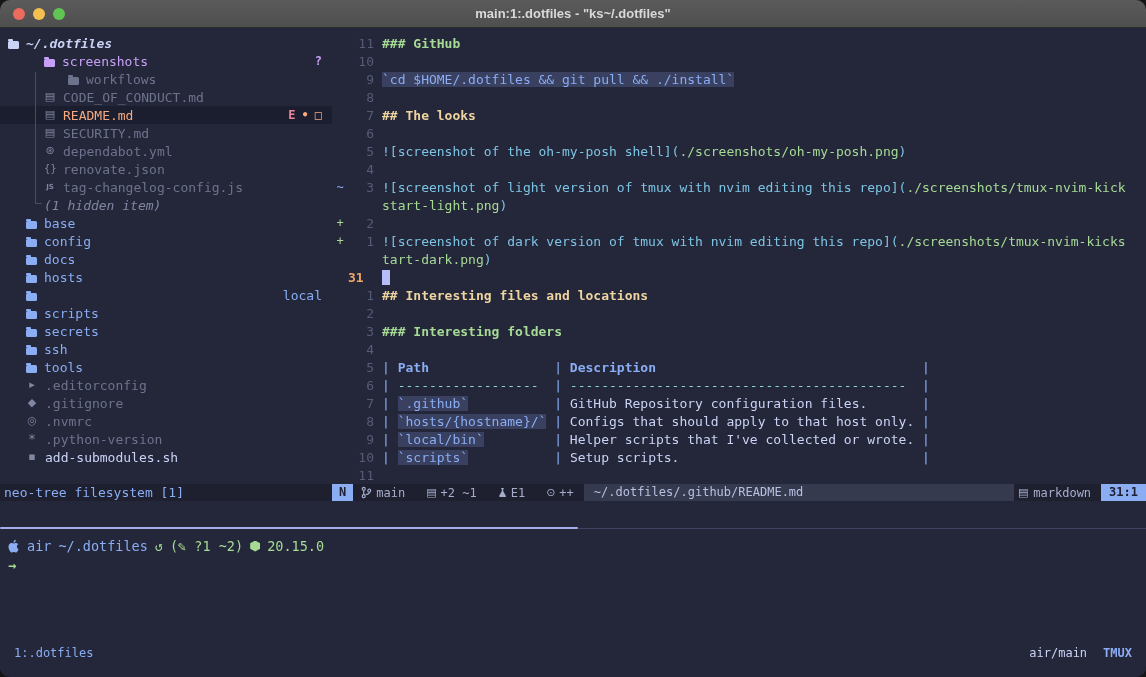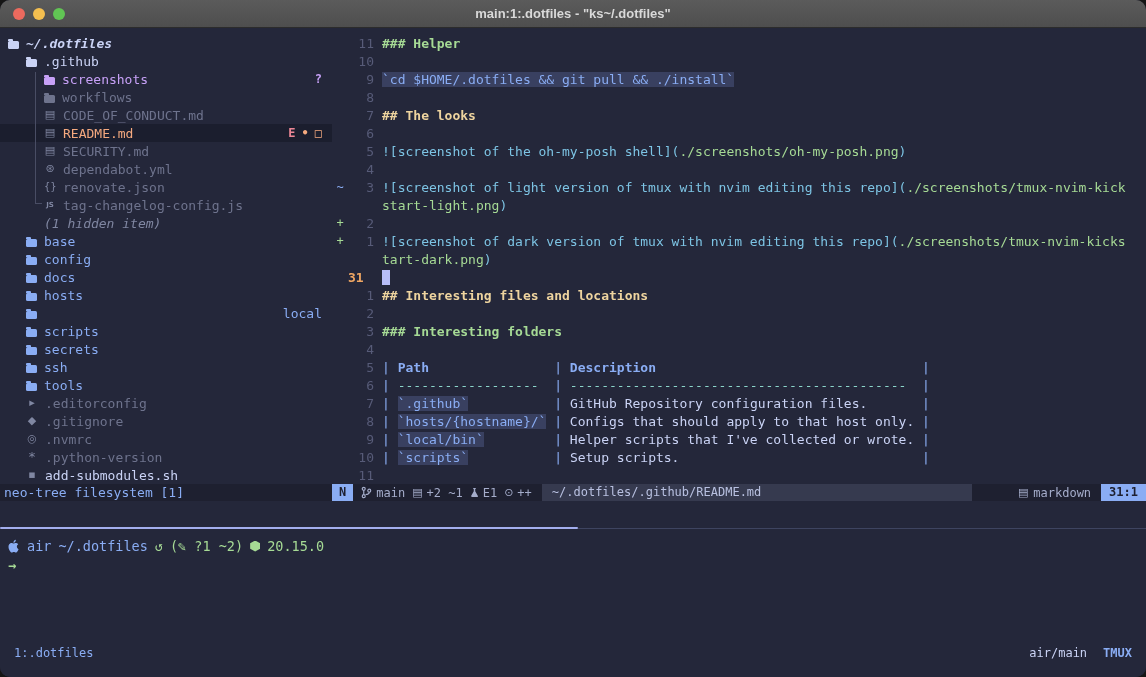--- a/index.html
+++ b/index.html
@@ -61,21 +61,21 @@
   .sg-pipe{color:var(--blue)}
   .sg-th{color:var(--blue);font-weight:bold}
   .sg-dash{color:var(--teal)}
   .sg-cell{color:var(--text)}
   .sg-cursor{display:inline-block;width:8px;height:15px;background:var(--lav);vertical-align:middle}
   
   .statusline{height:17px;flex:0 0 17px;background:var(--mantle);display:flex;align-items:center;
     font-size:12px;color:var(--sub);overflow:hidden}
   .sl-neotree{width:332px;flex:0 0 332px;padding-left:4px;color:var(--blue);font-size:13px}
   .sl-mode{background:var(--blue);color:var(--mantle);font-weight:bold;padding:0 7px;height:17px;line-height:17px}
-  .sl-left{display:flex;align-items:center;gap:7px;margin-left:8px}
+  .sl-left{display:flex;align-items:center;gap:21px;margin-left:8px}
   .sl-item{display:flex;align-items:center;gap:4px}
   .sl-glyph{font-family:"DejaVu Sans",sans-serif;font-size:11px}
   .sl-path{background:var(--surf);color:#b8c0e0;height:17px;line-height:17px;
     padding:0 10px;margin-left:10px;width:430px;flex:0 0 430px;white-space:nowrap;overflow:hidden}
   .sl-spacer{flex:1}
   .sl-ft{display:flex;align-items:center;gap:5px;margin-right:10px}
   .sl-pos{background:var(--blue);color:var(--mantle);font-weight:bold;padding:0 8px;height:17px;line-height:17px}
   
   .cmdline{height:26px;flex:0 0 26px;background:var(--base)}
   .pane-border{height:2px;flex:0 0 2px;display:flex}
@@ -113,32 +113,28 @@
 
   <div class="content">
 
     <div class="main-row">
       <div class="sidebar">
         <div>
             <div class="st-row st-root" style="padding-left: 8px;">
               <span class="ic-folder"></span>
               <span class="st-label">~/.dotfiles</span>
             </div>
-            <div class="st-row st-normal" style="padding-left: 26px;">
-              <span class="ic-folder"></span>
-              <span class="st-label">.github</span>
-            </div>
             <div class="st-row st-untracked" style="padding-left: 44px;">
               <span class="ic-folder"></span>
               <span class="st-label">screenshots</span>
               <span class="st-badges">
                 <span class="bd bd-mauve">?</span>
               </span>
             </div>
-            <div class="st-row st-dim" style="padding-left: 44px;">
+            <div class="st-row st-dim" style="padding-left: 68px;">
               <span class="ic-folder"></span>
               <span class="st-label">workflows</span>
             </div>
             <div class="st-row st-dim" style="padding-left: 44px;">
               <span class="ic-glyph ic-file-md">▤</span>
               <span class="st-label">CODE_OF_CONDUCT.md</span>
             </div>
             <div class="st-row st-selected" style="padding-left: 44px;">
               <span class="ic-glyph ic-file-md">▤</span>
               <span class="st-label">README.md</span>
@@ -223,21 +219,21 @@
               <span class="ic-glyph ic-square">▪</span>
               <span class="st-label">add-submodules.sh</span>
             </div>
           </div>
         <div class="guide" style="left:35px;top:44px;width:1px;height:131px"></div>
         <div class="guide" style="left:35px;top:175px;width:7px;height:1px"></div>
       </div>
 
       <div class="editor">
         <div>
-            <div class="ed-row"><span class="ed-sign "></span><span class="ed-num">11</span><span class="ed-txt"><span class="sg-h3">### Helper</span></span></div>
+            <div class="ed-row"><span class="ed-sign "></span><span class="ed-num">11</span><span class="ed-txt"><span class="sg-h3">### GitHub</span></span></div>
             <div class="ed-row"><span class="ed-sign "></span><span class="ed-num">10</span><span class="ed-txt"></span></div>
             <div class="ed-row"><span class="ed-sign "></span><span class="ed-num">9</span><span class="ed-txt"><span class="sg-code">`cd $HOME/.dotfiles &amp;&amp; git pull &amp;&amp; ./install`</span></span></div>
             <div class="ed-row"><span class="ed-sign "></span><span class="ed-num">8</span><span class="ed-txt"></span></div>
             <div class="ed-row"><span class="ed-sign "></span><span class="ed-num">7</span><span class="ed-txt"><span class="sg-h2">## The looks</span></span></div>
             <div class="ed-row"><span class="ed-sign "></span><span class="ed-num">6</span><span class="ed-txt"></span></div>
             <div class="ed-row"><span class="ed-sign "></span><span class="ed-num">5</span><span class="ed-txt"><span class="sg-md">![screenshot of the oh-my-posh shell](</span><span class="sg-link">./screenshots/oh-my-posh.png</span><span class="sg-md">)</span></span></div>
             <div class="ed-row"><span class="ed-sign "></span><span class="ed-num">4</span><span class="ed-txt"></span></div>
             <div class="ed-row"><span class="ed-sign blue">~</span><span class="ed-num">3</span><span class="ed-txt"><span class="sg-md">![screenshot of light version of tmux with nvim editing this repo](</span><span class="sg-link">./screenshots/tmux-nvim-kick</span></span></div>
             <div class="ed-row"><span class="ed-sign "></span><span class="ed-num"></span><span class="ed-txt"><span class="sg-link">start-light.png</span><span class="sg-md">)</span></span></div>
             <div class="ed-row"><span class="ed-sign green">+</span><span class="ed-num">2</span><span class="ed-txt"></span></div>

